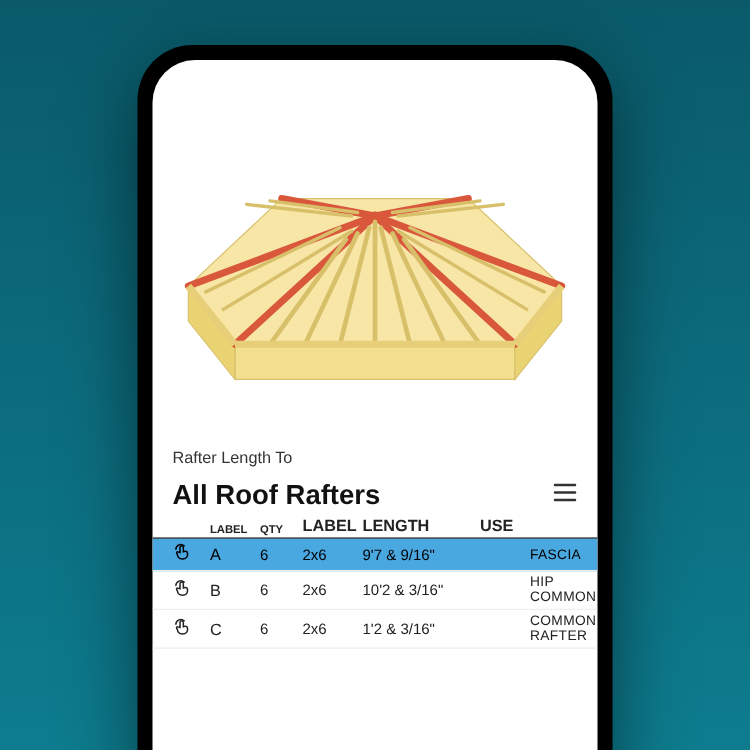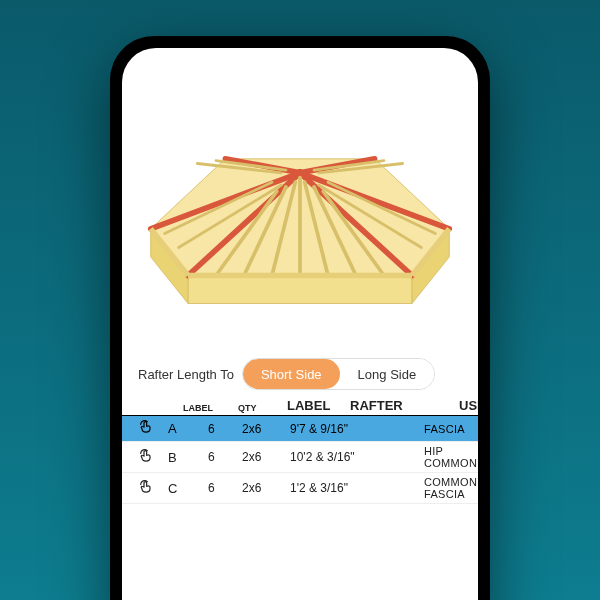--- a/index.html
+++ b/index.html
@@ -92,21 +92,21 @@
   }
   .table-header {
     display: grid;
     grid-template-columns: 26px 36px 30px 44px 90px 1fr;
     padding: 2px 16px 2px;
     font-size: 9px;
     font-weight: 700;
     color: #222;
     align-items: end;
     border-bottom: 1px solid #000;
-    gap: 19px;
+    gap: 4px;
   }
   .table-header .hdr-size, .table-header .hdr-length, .table-header .hdr-use {
     font-size: 13px;
     font-weight: 800;
   }
   .table-row {
     display: grid;
     grid-template-columns: 26px 36px 30px 44px 90px 1fr;
     padding: 3px 16px;
     font-size: 12px;
@@ -178,33 +178,39 @@
         </g>
 
         <polyline points="60,205 300,205" stroke="#e7cf7a" stroke-width="6"></polyline>
         <polyline points="300,205 340,155" stroke="#e7cf7a" stroke-width="6"></polyline>
         <polyline points="60,205 20,155" stroke="#e7cf7a" stroke-width="6"></polyline>
       </svg>
     </div>
 
     <div class="controls-row">
       <span class="controls-label">Rafter Length To</span>
-      <div class="segmented">
-        <button class="seg-btn active">Short Side</button>
-        <button class="seg-btn">Long Side</button>
-      </div>
-    </div>
-
+    </div>
+
+    <div class="section-header">
+      <div class="section-title">All Roof Rafters</div>
+      <button class="menu-icon">
+        <svg width="20" height="16" viewBox="0 0 20 16">
+          <line x1="2" y1="2" x2="18" y2="2" stroke="#333" stroke-width="2" stroke-linecap="round"></line>
+          <line x1="2" y1="8" x2="18" y2="8" stroke="#333" stroke-width="2" stroke-linecap="round"></line>
+          <line x1="2" y1="14" x2="18" y2="14" stroke="#333" stroke-width="2" stroke-linecap="round"></line>
+        </svg>
+      </button>
+    </div>
 
     <div class="table-header">
       <span></span>
       <span>LABEL</span>
       <span>QTY</span>
       <span class="hdr-size">LABEL</span>
-      <span class="hdr-length">RAFTER</span>
+      <span class="hdr-length">LENGTH</span>
       <span class="hdr-use">USE</span>
     </div>
 
     <div id="rows-container">
         <div class="table-row selected">
           <span class="row-icon"><svg viewBox="0 0 24 24" fill="none" stroke="currentColor" stroke-width="1.8">
               <path d="M9 11V6a2 2 0 114 0v5l2-.5c1.5-.4 3 .7 3 2.3v2c0 2-1.5 5-6 5s-6-3-6-5l-1-2c-.5-1 .5-2 1.5-1.5L9 12z"></path>
               <path d="M4 8a6 6 0 0110-4" stroke-linecap="round"></path>
             </svg></span>
           <span class="row-label">A</span>
@@ -226,18 +232,18 @@
         </div>
         <div class="table-row">
           <span class="row-icon"><svg viewBox="0 0 24 24" fill="none" stroke="currentColor" stroke-width="1.8">
               <path d="M9 11V6a2 2 0 114 0v5l2-.5c1.5-.4 3 .7 3 2.3v2c0 2-1.5 5-6 5s-6-3-6-5l-1-2c-.5-1 .5-2 1.5-1.5L9 12z"></path>
               <path d="M4 8a6 6 0 0110-4" stroke-linecap="round"></path>
             </svg></span>
           <span class="row-label">C</span>
           <span>6</span>
           <span>2x6</span>
           <span>1'2 &amp; 3/16"</span>
-          <span class="row-use">COMMON FASCIA</span>
+          <span class="row-use">COMMON RAFTER</span>
         </div>
       </div>
 
   </div>
 </div>
 
 </body></html>

